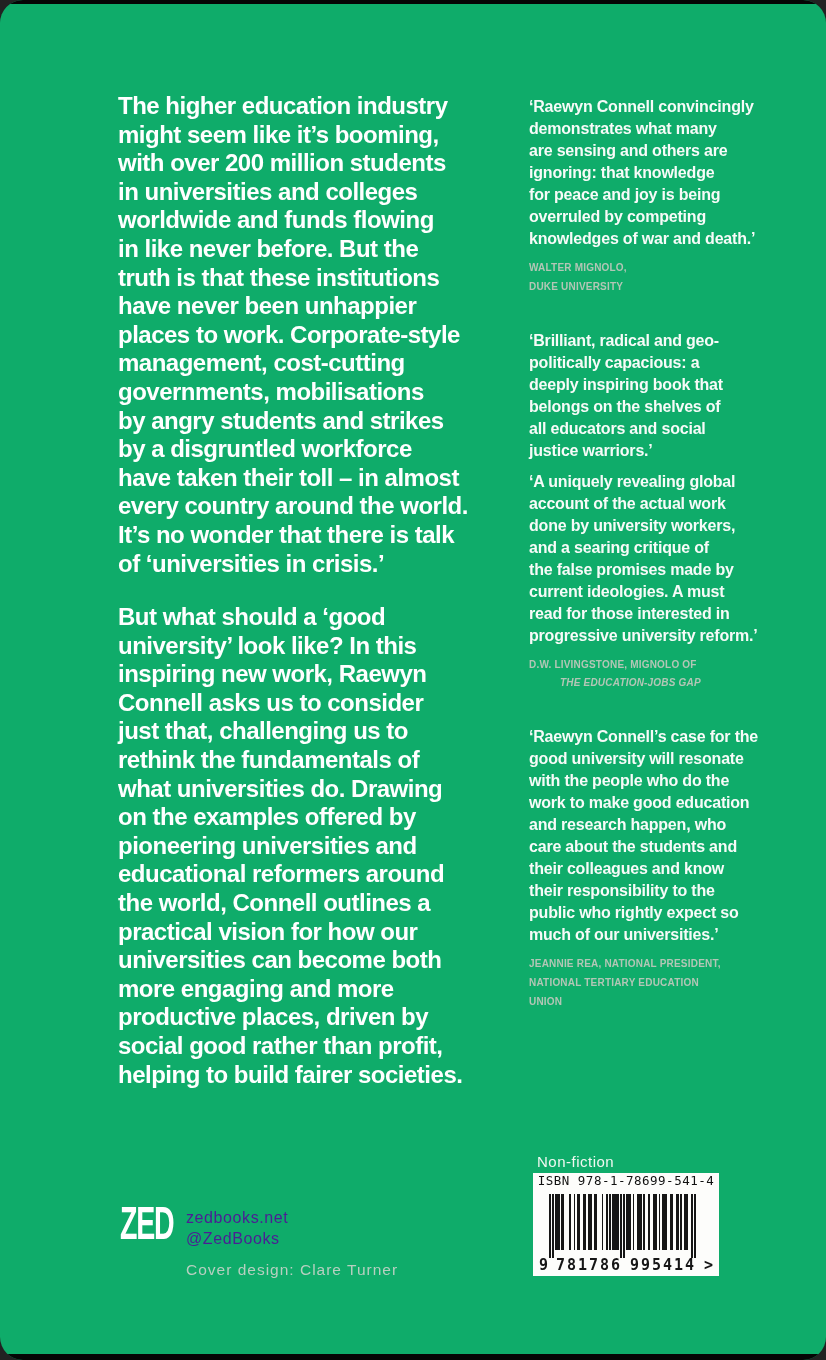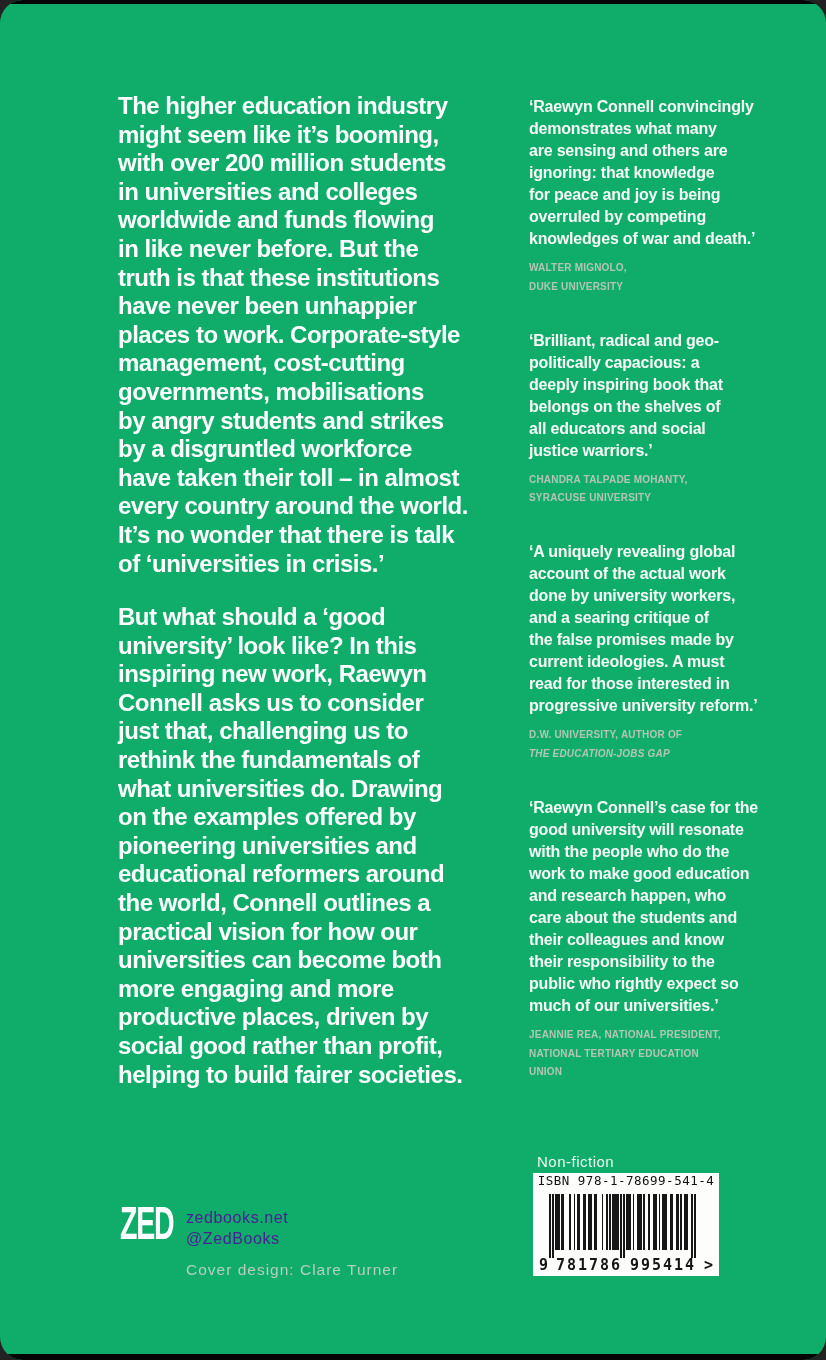--- a/index.html
+++ b/index.html
@@ -33,21 +33,21 @@
     color:#f7fbf8;font-weight:bold;
     font-size:16px;line-height:22px;letter-spacing:-0.2px;
     white-space:pre-line;
   }
   .quote-attr{
     margin:0 0 33px 0;
     color:#b3c6b6;font-weight:bold;
     font-size:10px;line-height:18.8px;letter-spacing:0.2px;
     white-space:pre-line;
   }
-  .quote-attr em{display:block;font-style:italic;}
+  .quote-attr em{display:block;font-style:italic;margin-left:31px;}
 
   
   .zed-logo{
     position:absolute;left:120px;top:1203px;
     color:#ffffff;font-weight:bold;font-size:46px;line-height:40px;
     letter-spacing:-2px;
     transform:scaleX(0.62) scaleY(1.0);transform-origin:left top;
   }
   .pub-lines{
     position:absolute;left:186px;top:1207px;
@@ -141,31 +141,29 @@
 overruled by competing
 knowledges of war and death.’</p>
       <p class="quote-attr"><span>WALTER MIGNOLO,
 DUKE UNIVERSITY</span></p>
       <p class="quote-text">‘Brilliant, radical and geo-
 politically capacious: a
 deeply inspiring book that
 belongs on the shelves of
 all educators and social
 justice warriors.’</p>
-      <p class="quote-attr"><span>CHANDRA TALPADE MOHANTY,
-SYRACUSE UNIVERSITY</span></p>
       <p class="quote-text">‘A uniquely revealing global
 account of the actual work
 done by university workers,
 and a searing critique of
 the false promises made by
 current ideologies. A must
 read for those interested in
 progressive university reform.’</p>
-      <p class="quote-attr"><span>D.W. UNIVERSITY, AUTHOR OF</span><em>THE EDUCATION-JOBS GAP</em></p>
+      <p class="quote-attr"><span>D.W. LIVINGSTONE, MIGNOLO OF</span><em>THE EDUCATION-JOBS GAP</em></p>
       <p class="quote-text">‘Raewyn Connell’s case for the
 good university will resonate
 with the people who do the
 work to make good education
 and research happen, who
 care about the students and
 their colleagues and know
 their responsibility to the
 public who rightly expect so
 much of our universities.’</p>

